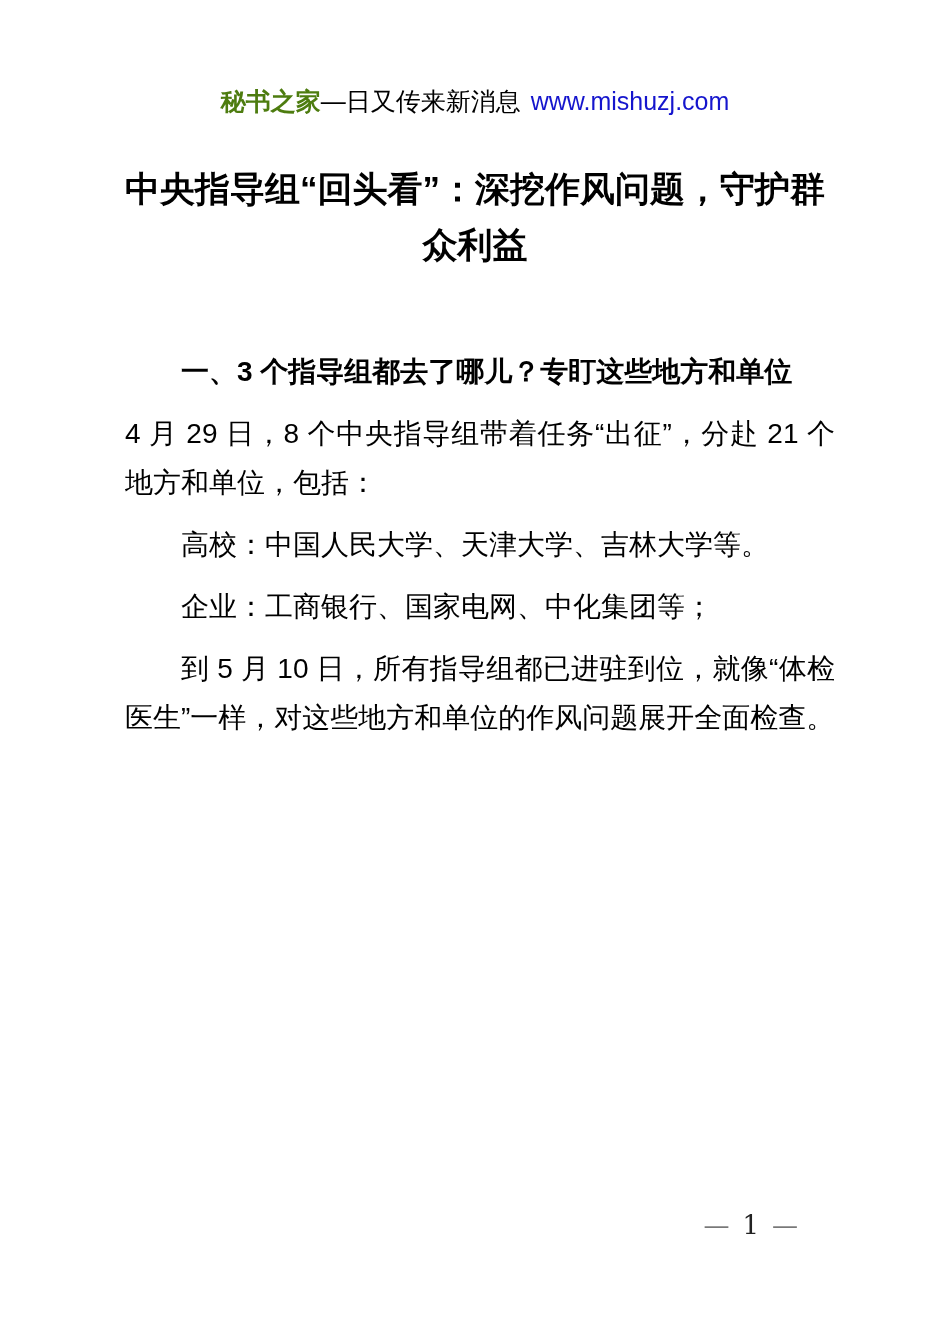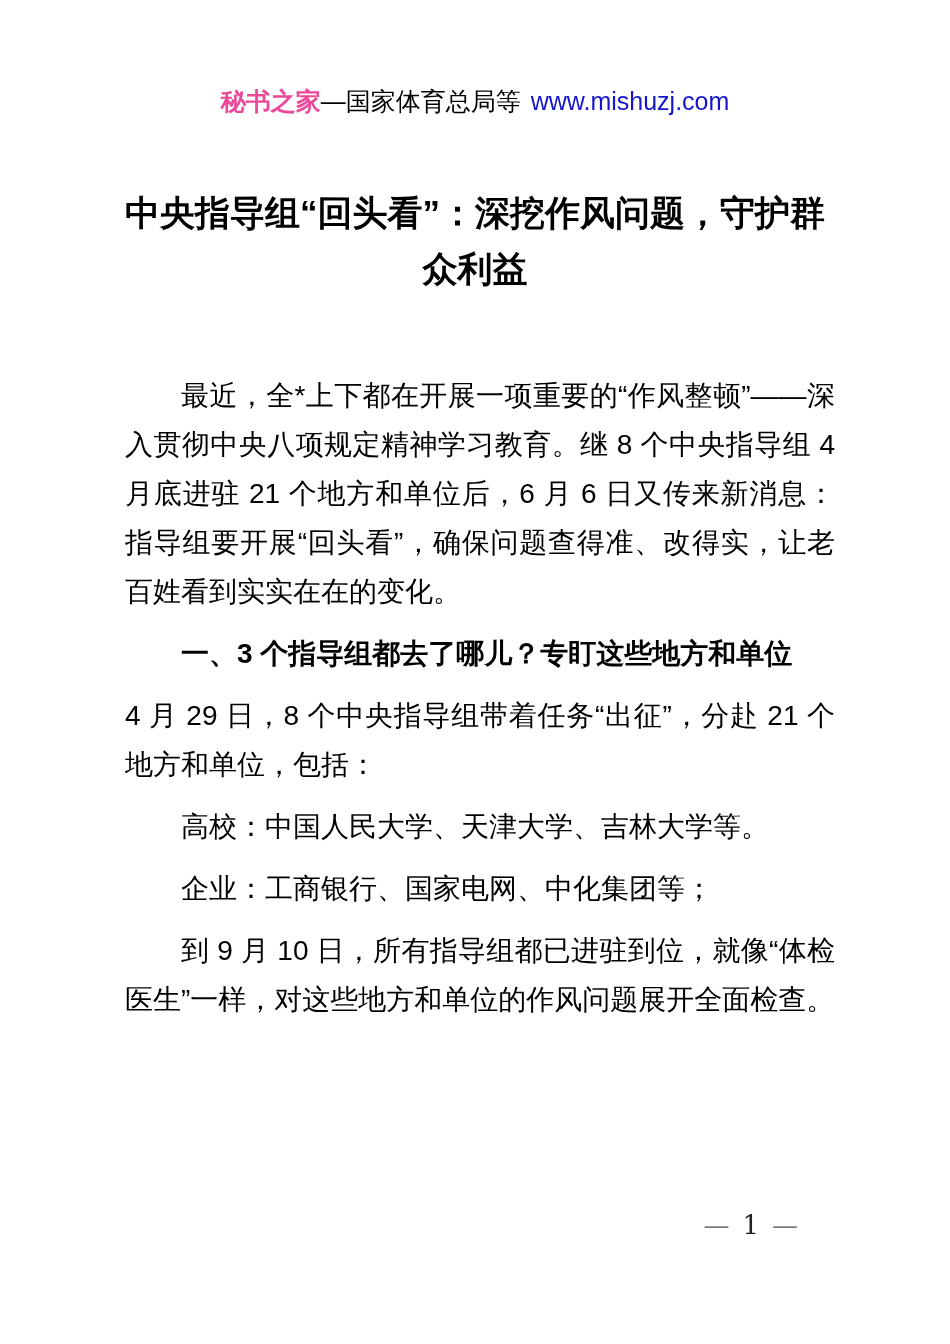--- a/index.html
+++ b/index.html
@@ -32,21 +32,21 @@
     color: #000000;
   }
   .url {
     color: #1515cd;
     text-decoration: none;
     margin-left: 10px;
   }
   
   .doc-title {
     width: 710px;
-    margin: 68px auto 0 auto;
+    margin: 44px auto 0 auto;
     text-align: center;
     font-size: 35px;
     line-height: 56px;
     font-weight: 700;
     color: #000000;
   }
   
   .doc-body {
     margin: 74px 115px 0 125px;
     font-size: 28px;
@@ -80,31 +80,30 @@
     color: #222222;
     padding: 0 13px;
   }
 </style>
 </head>
 <body>
 
 <div class="page">
 
   <header class="doc-header">
-    <span class="brand" style="color: #ec4899;">秘书之家</span><span class="tagline">—国家体育总局等</span><a class="url" style="color: rgb(21, 21, 205);">www.mishuzj.com</a>
+    <span class="brand" style="color: #4d7c0f;">秘书之家</span><span class="tagline">—日又传来新消息</span><a class="url" style="color: rgb(21, 21, 205);">www.mishuzj.com</a>
   </header>
 
   <h1 class="doc-title">中央指导组“回头看”：深挖作风问题，守护群众利益</h1>
 
   <main class="doc-body">
-    <p class="para indent">最近，全*上下都在开展一项重要的“作风整顿”——深入贯彻中央八项规定精神学习教育。继 8 个中央指导组 4 月底进驻 21 个地方和单位后，6 月 6 日又传来新消息：指导组要开展“回头看”，确保问题查得准、改得实，让老百姓看到实实在在的变化。</p>
     <p class="para indent heading">一、3 个指导组都去了哪儿？专盯这些地方和单位</p>
     <p class="para">4 月 29 日，8 个中央指导组带着任务“出征”，分赴 21 个地方和单位，包括：</p>
     <p class="para indent">高校：中国人民大学、天津大学、吉林大学等。</p>
     <p class="para indent">企业：工商银行、国家电网、中化集团等；</p>
-    <p class="para indent">到 9 月 10 日，所有指导组都已进驻到位，就像“体检医生”一样，对这些地方和单位的作风问题展开全面检查。</p>
+    <p class="para indent">到 5 月 10 日，所有指导组都已进驻到位，就像“体检医生”一样，对这些地方和单位的作风问题展开全面检查。</p>
   </main>
 
   <footer class="page-footer">
     <span class="pf-dash">—</span><span class="pf-num">1</span><span class="pf-dash">—</span>
   </footer>
 
 </div>
 
 </body></html>

